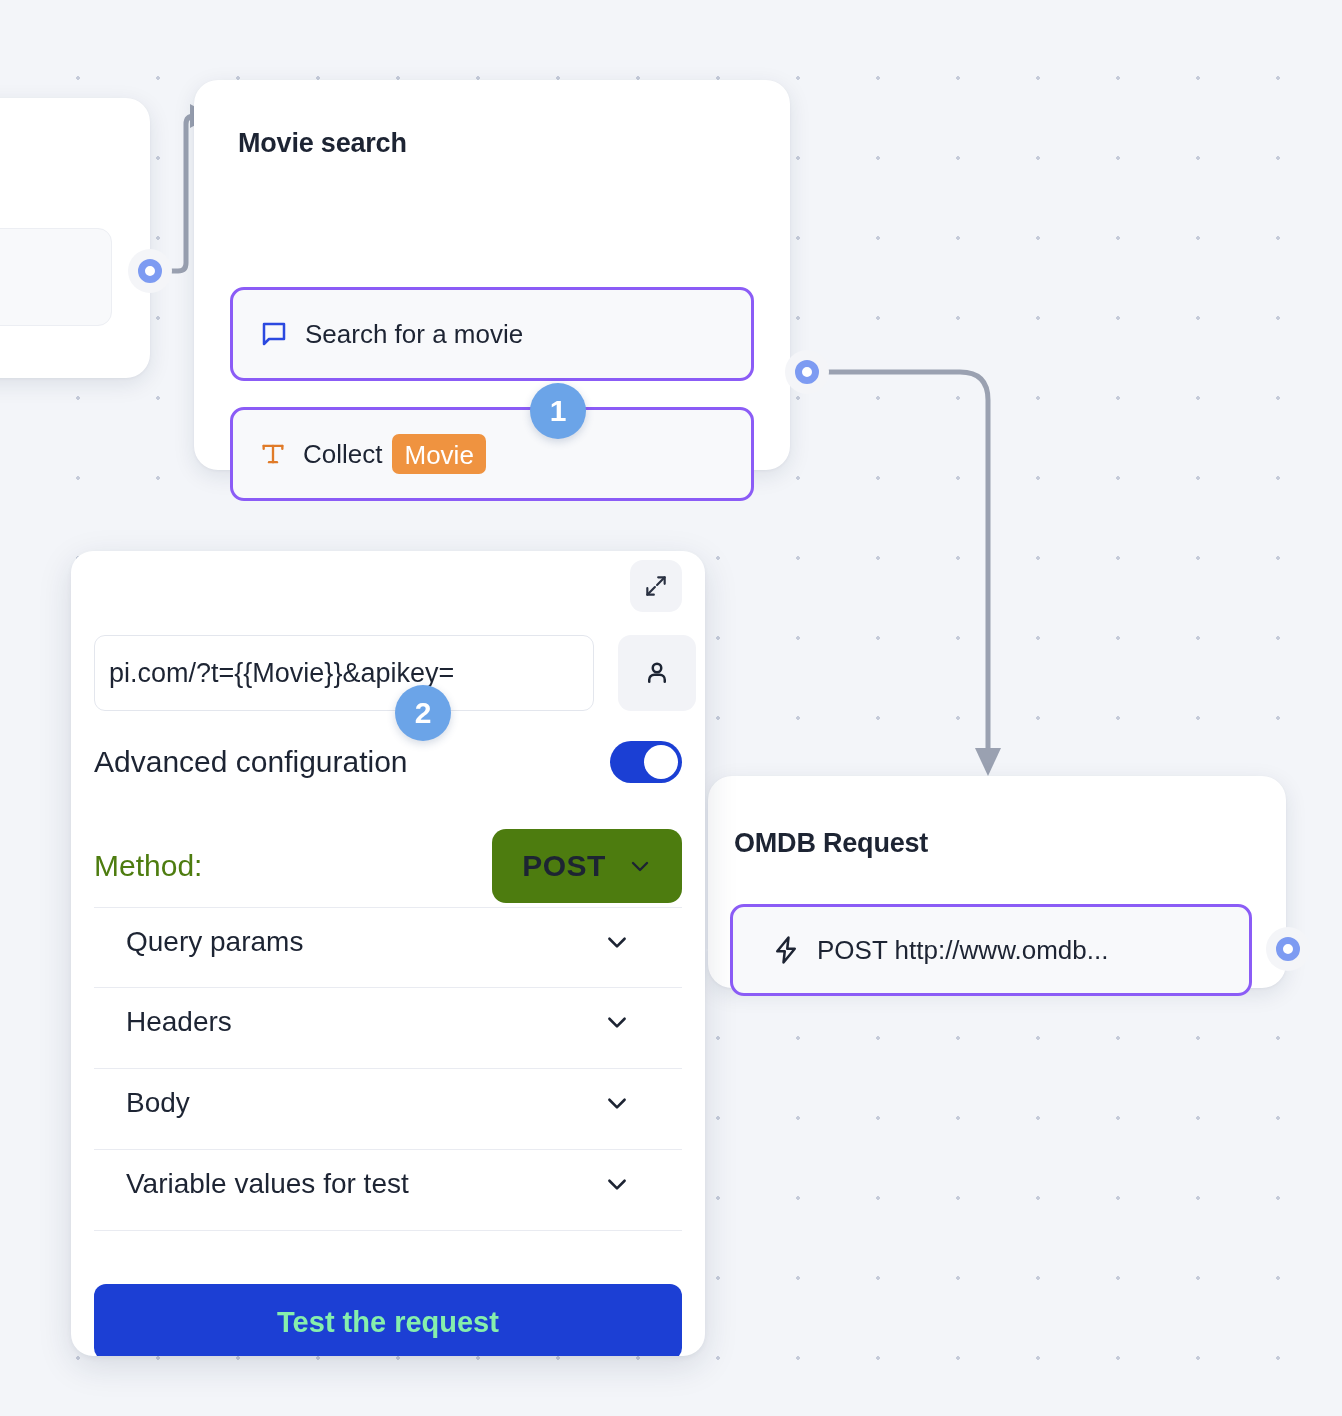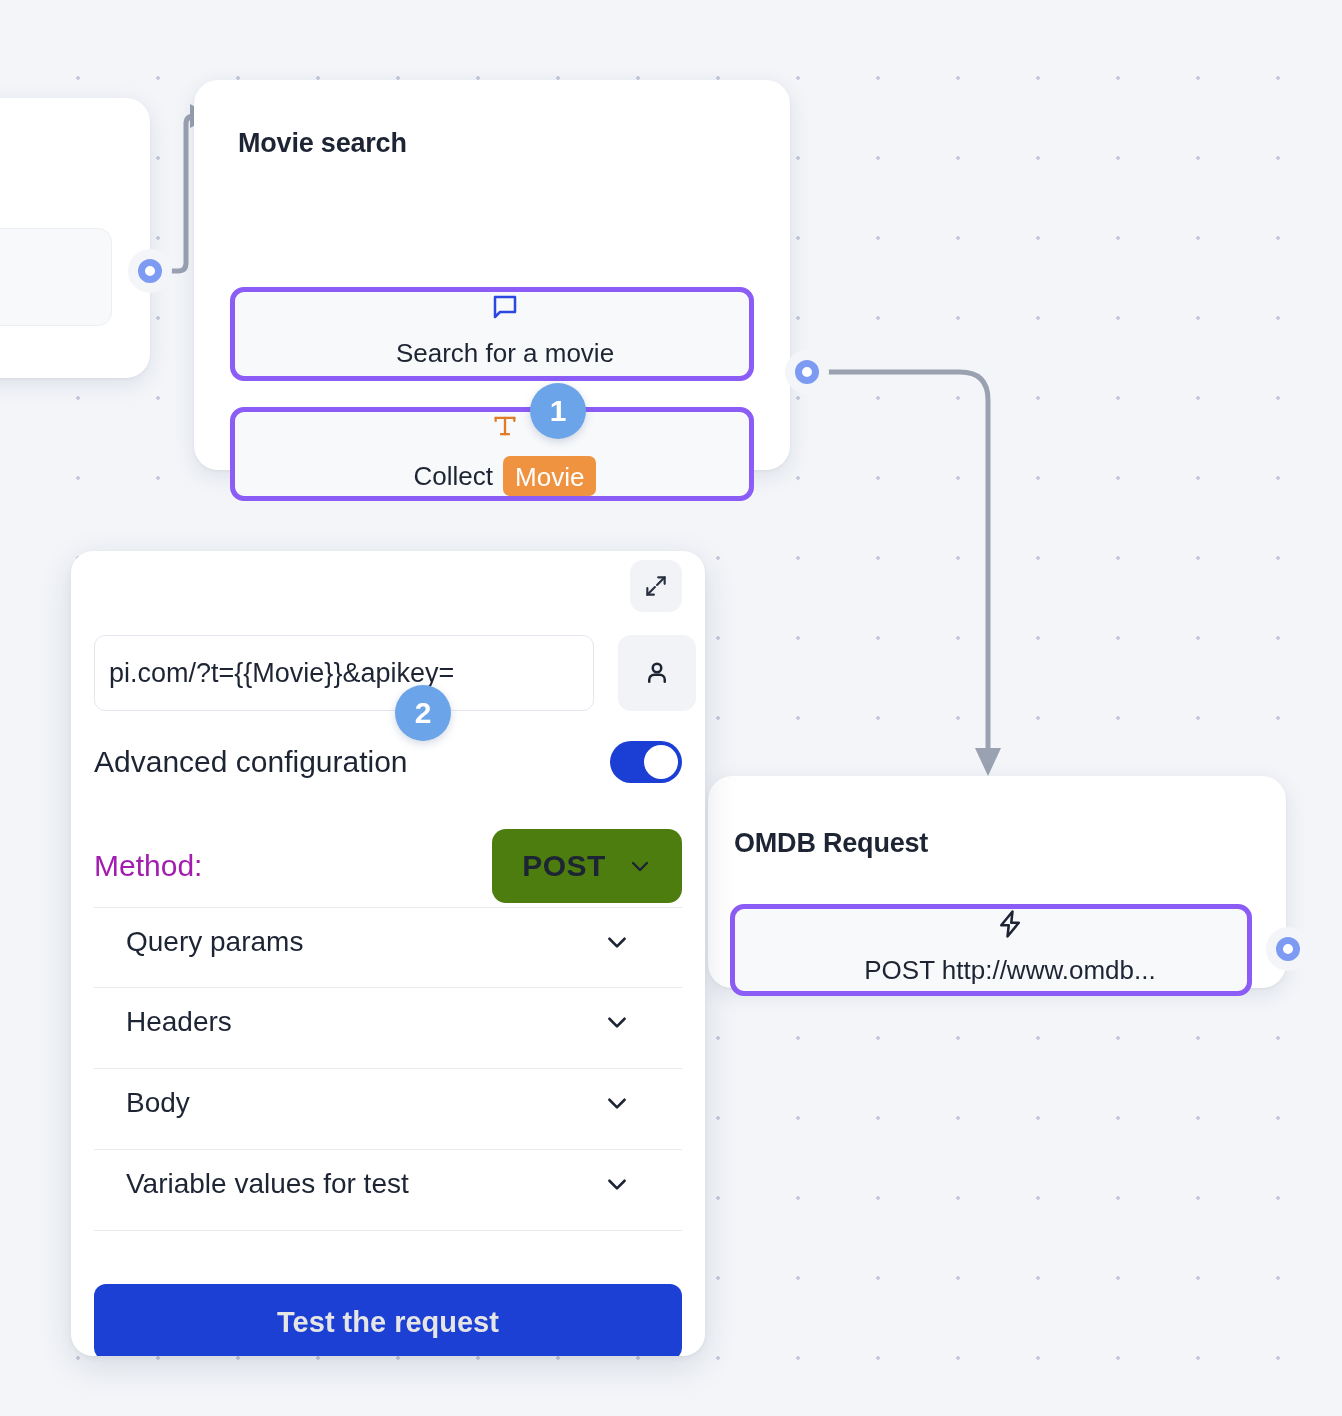--- a/index.html
+++ b/index.html
@@ -42,24 +42,23 @@
     font-size: 27px;
     font-weight: bold;
     color: #1d2433;
     letter-spacing: -0.2px;
   }
   .node-row {
     display: flex;
     align-items: center;
     gap: 16px;
     background: #f8f9fb;
-    border: 5px solid #8b5cf6;
+    border: 3px solid #8b5cf6;
     border-radius: 14px;
     box-sizing: border-box;
-    flex-direction: column;
   }
   .node-row-label {
     font-size: 26px;
     color: #1d2433;
     display: flex;
     align-items: center;
     gap: 10px;
     white-space: nowrap;
   }
 
@@ -250,21 +249,21 @@
 
   .method-row {
     position: absolute;
     left: 23px;
     top: 278px;
     width: 588px;
     display: flex;
     align-items: center;
     justify-content: space-between;
   }
-  .method-label { font-size: 30px; color: #a21caf; }
+  .method-label { font-size: 30px; color: #4d7c0f; }
   .method-select {
     min-width: 190px;
     height: 74px;
     background: #4d7c0f;
     border-radius: 14px;
     display: flex;
     align-items: center;
     justify-content: center;
     gap: 22px;
     padding: 0 26px;
@@ -300,21 +299,21 @@
 
   .test-btn {
     position: absolute;
     left: 23px;
     top: 733px;
     width: 588px;
     height: 76px;
     background: #1c3fd4;
     border: none;
     border-radius: 12px;
-    color: #e5e5e5;
+    color: #86efac;
     font-family: "Liberation Sans", sans-serif;
     font-size: 29px;
     font-weight: bold;
     cursor: pointer;
   }
 
   .ico { display: block; }
 </style>
 </head>
 <body>

